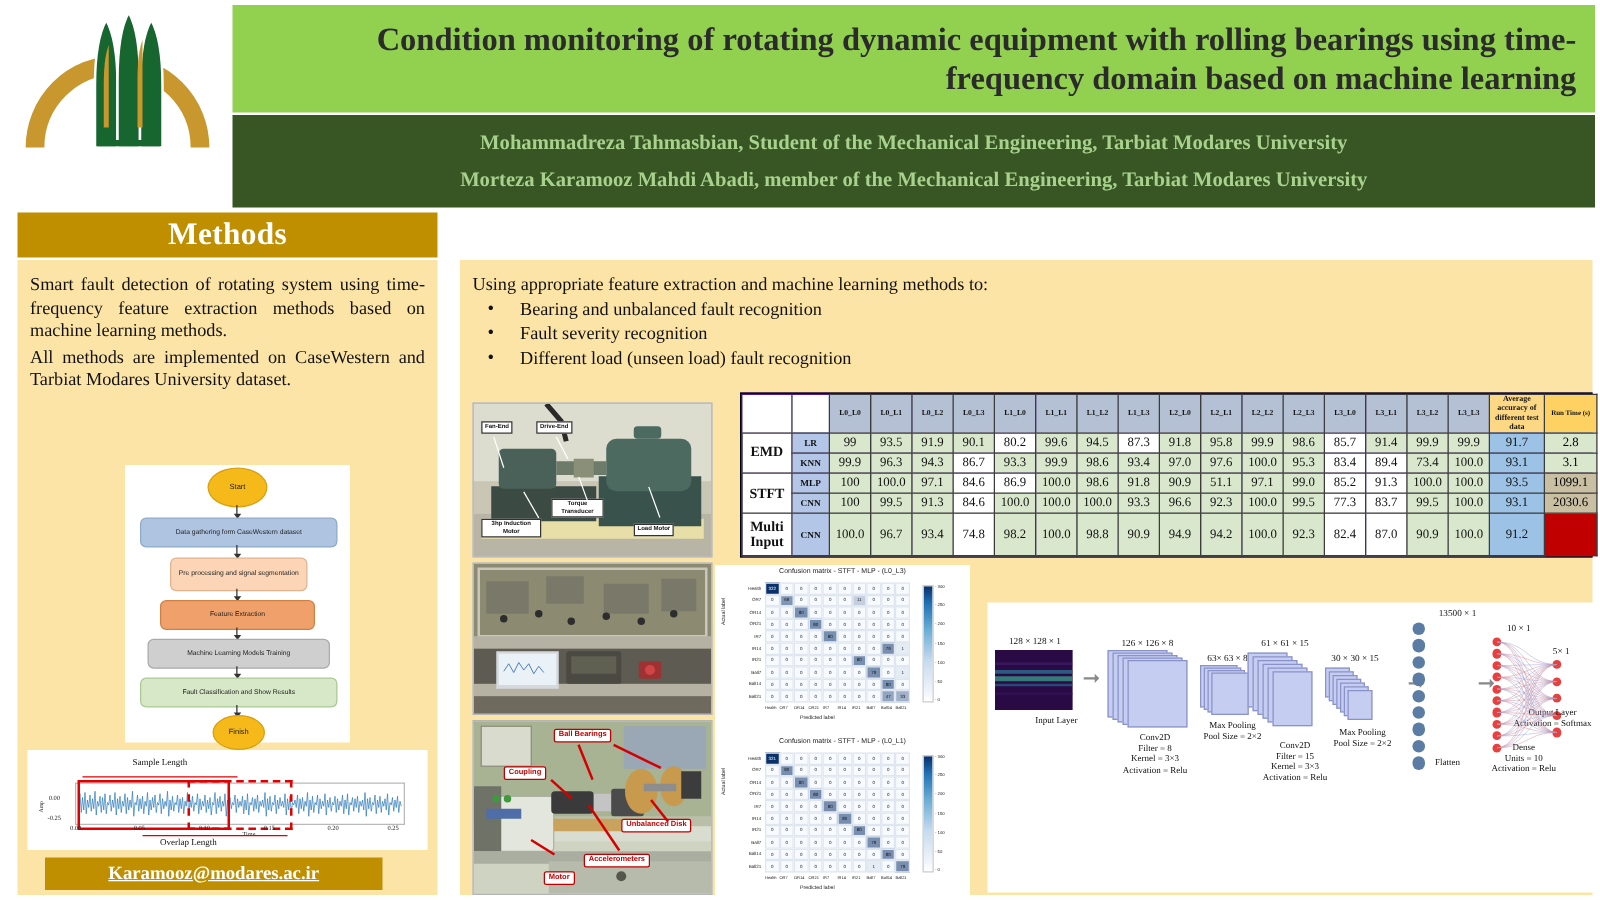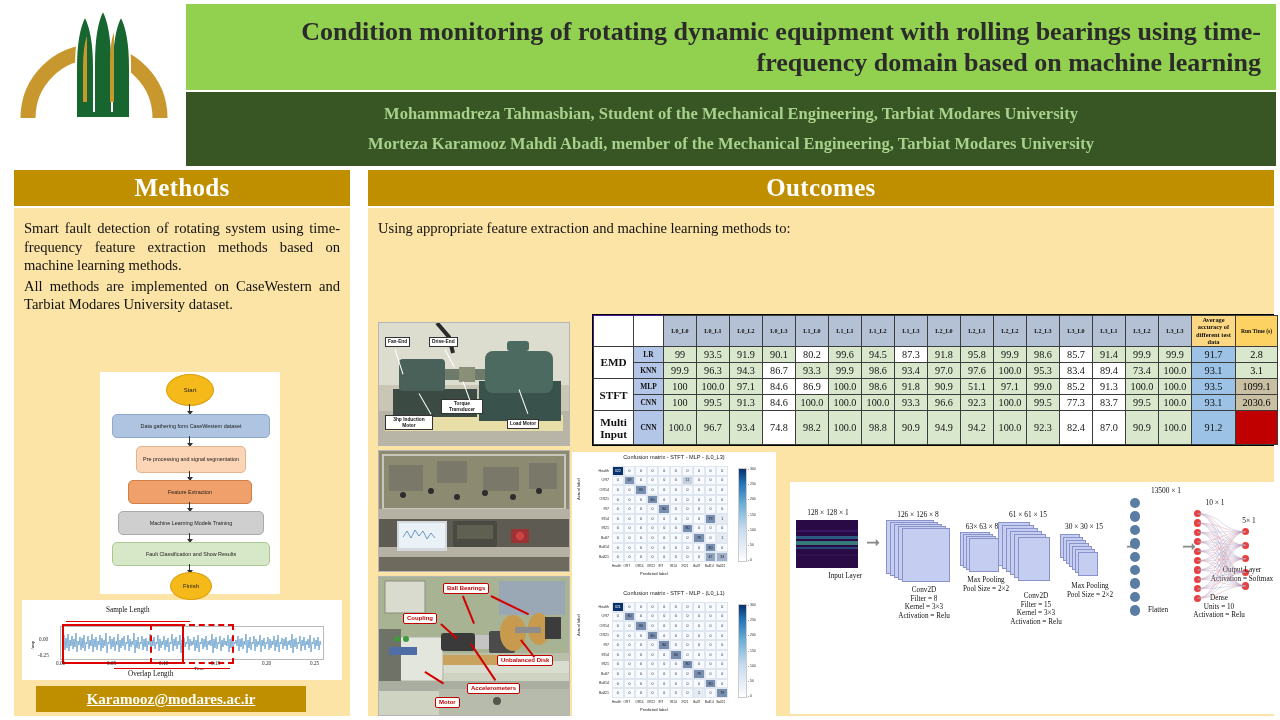--- a/index.html
+++ b/index.html
@@ -154,23 +154,20 @@
     <div class="t">Condition monitoring of rotating dynamic equipment with rolling bearings using time-frequency domain based on machine learning</div>
   </div>
 
   <div class="authors-bar">
     <div class="a">Mohammadreza Tahmasbian,  Student of the Mechanical Engineering,  Tarbiat Modares University</div>
     <div class="a">Morteza Karamooz Mahdi Abadi,  member of the Mechanical Engineering,  Tarbiat Modares University</div>
   </div>
 
   <div class="sec-head" id="methods-head">
     <span>Methods</span>
-  </div>
-  <div class="sec-head" id="outcomes-head">
-    <span>Outcomes</span>
   </div>
 
   <div class="panel" id="methods-panel"></div>
   <div class="panel" id="outcomes-panel"></div>
 
   <div class="body-text" id="methods-text">
     <p>Smart fault detection of rotating system using time-frequency feature extraction methods based on machine learning methods.</p>
     <p>All methods are implemented on CaseWestern and Tarbiat Modares University dataset.</p>
   </div>
 
@@ -221,20 +218,25 @@
     <div class="sig-arrow-row" style="left:92px;top:68px;width:116px;"></div>
     <div class="sig-lab" style="left:106px;top:70px;">Overlap Length</div>
   </div>
 
   <div class="email">
     <span>Karamooz@modares.ac.ir</span>
   </div>
 
   <div class="body-text" id="outcomes-text">
     <p class="lead">Using appropriate feature extraction and machine learning methods to:</p>
+    <ul>
+      <li>Bearing and unbalanced fault recognition</li>
+      <li>Fault severity recognition</li>
+      <li>Different load (unseen load) fault recognition</li>
+    </ul>
   </div>
 
   <div class="photo" id="photo-cwru">
     <svg width="190" height="122" viewBox="0 0 190 122">
       <rect width="190" height="122" fill="#d6d4c8"></rect>
       <rect y="0" width="190" height="62" fill="#dcdccf"></rect>
       <rect y="62" width="190" height="26" fill="#c9c6b6"></rect>
       <rect y="88" width="190" height="34" fill="#b8b5a6"></rect>
       <rect x="6" y="92" width="178" height="16" fill="#e8dfa8"></rect>
       <rect x="14" y="66" width="84" height="28" fill="#3c4a44"></rect>

